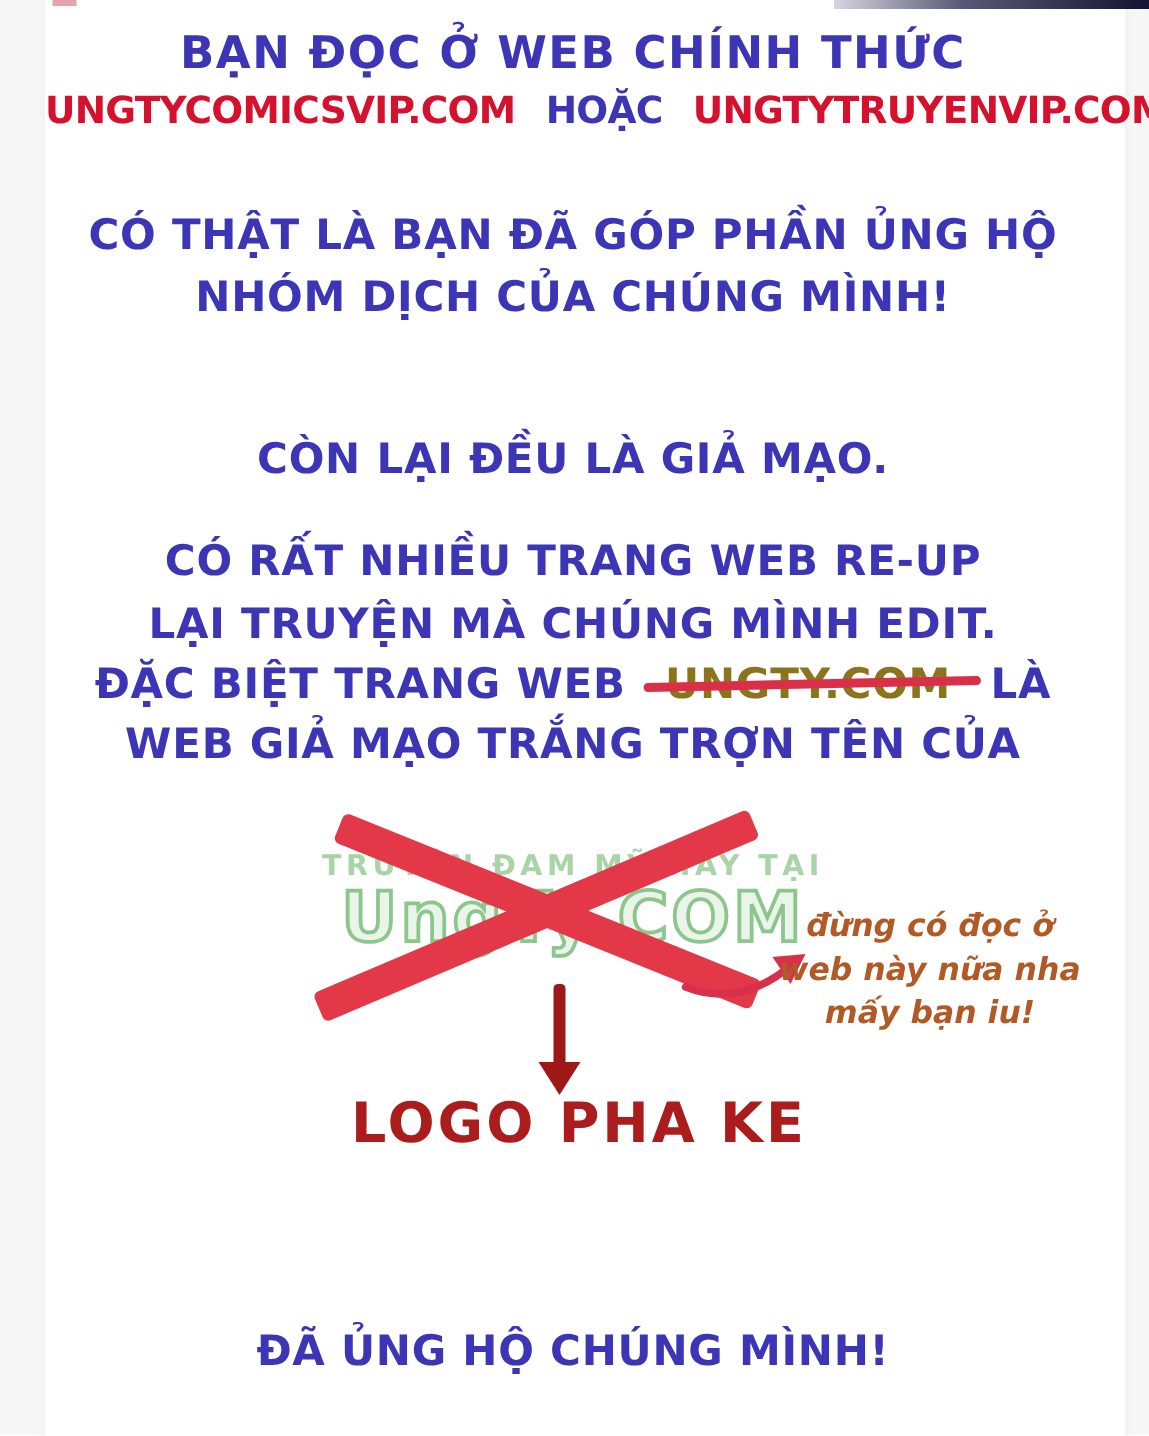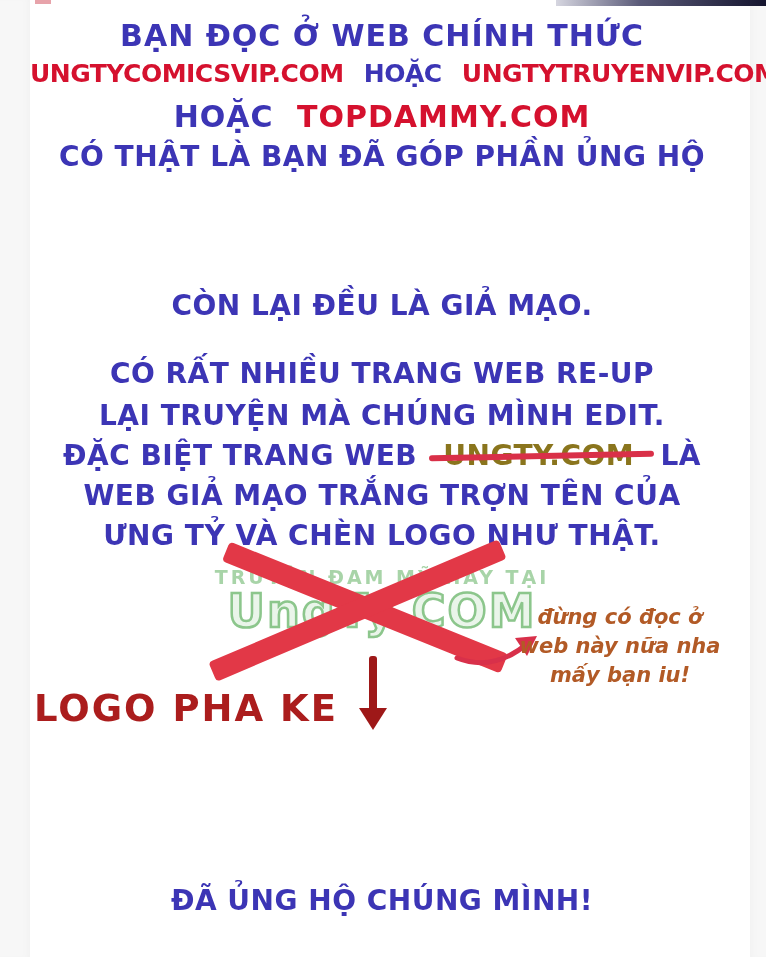--- a/index.html
+++ b/index.html
@@ -31,21 +31,21 @@
   .xbar.a{left:215px;top:597px;width:300px;height:21px;transform:rotate(22deg);}
   .xbar.b{left:200px;top:600px;width:315px;height:21px;transform:rotate(-23deg);}
   .curved-arrow{position:absolute;left:453px;top:628px;}
   .note{position:absolute;left:515px;top:603px;width:210px;text-align:center;
         font-size:21px;line-height:29px;font-style:italic;color:#b25a26;letter-spacing:0;}
   .down-arrow{position:absolute;left:352px;top:656px;width:42px;height:76px;}
   .down-arrow .shaft{position:absolute;left:17px;top:0;width:8px;height:56px;background:#9e1818;border-radius:3px;}
   .down-arrow .head{position:absolute;left:7px;top:52px;width:0;height:0;
         border-left:14px solid transparent;border-right:14px solid transparent;
         border-top:22px solid #9e1818;}
-  .fake-label{position:absolute;left:34px;width:704px;top:687px;
+  .fake-label{position:absolute;left:34px;width:704px;top:727px;text-align:center;
         font-size:37px;letter-spacing:2px;color:#ab1d1d;white-space:nowrap;}
   .pos-h1{top:18px;}  .pos-h2{top:59px;}  .pos-h3{top:99px;}
   .pos-h4{top:140px;} .pos-h5{top:181px;}
   .pos-n1{top:247px;} .pos-n2{top:289px;}
   .pos-w1{top:357px;} .pos-w2{top:399px;} .pos-w3{top:439px;}
   .pos-w4{top:479px;} .pos-w5{top:519px;}
   .pos-f1{top:843px;} .pos-f2{top:884px;}
 </style>
 </head>
 <body>
@@ -58,40 +58,36 @@
   <div class="top-sliver-navy"></div>
 
   <div class="line blue fs30 pos-h1">BẠN ĐỌC Ở WEB CHÍNH THỨC</div>
 
   <div class="line fs25 pos-h2">
     <span class="seg red">UNGTYCOMICSVIP.COM</span>
     <span class="seg blue">HOẶC</span>
     <span class="seg red">UNGTYTRUYENVIP.COM</span>
   </div>
 
-  <div class="line fs30 pos-h3">
-    <span class="seg blue">HOẶC</span>
-    <span class="seg red">TOPDAMMY.COM</span>
-  </div>
 
   <div class="line blue fs28 pos-h4">CÓ THẬT LÀ BẠN ĐÃ GÓP PHẦN ỦNG HỘ</div>
+  <div class="line blue fs28 pos-h5">NHÓM DỊCH CỦA CHÚNG MÌNH!</div>
 
   <div class="line blue fs28 pos-n2">CÒN LẠI ĐỀU LÀ GIẢ MẠO.</div>
 
   <div class="line blue fs28 pos-w2">LẠI TRUYỆN MÀ CHÚNG MÌNH EDIT.</div>
   <div class="line blue fs28 pos-w1">CÓ RẤT NHIỀU TRANG WEB RE-UP</div>
 
   <div class="line fs28 pos-w3">
     <span class="seg blue">ĐẶC BIỆT TRANG WEB</span>
     <span class="seg fake-site"><span>UNGTY.COM</span><span class="strike-bar"></span></span>
     <span class="seg blue">LÀ</span>
   </div>
 
   <div class="line blue fs28 pos-w4">WEB GIẢ MẠO TRẮNG TRỢN TÊN CỦA</div>
-  <div class="line blue fs28 pos-w5">ƯNG TỶ VÀ CHÈN LOGO NHƯ THẬT.</div>
 
   <div class="logo-tagline">TRUYỆN ĐAM MỸ HAY TẠI</div>
   <div class="logo-name">UngTy.COM</div>
 
   <div class="xbar a"></div>
   <div class="xbar b"></div>
 
   <svg class="curved-arrow" width="92" height="48" viewBox="0 0 92 48">
     <path d="M4,30 Q40,44 74,16" fill="none" stroke="#d8304a" stroke-width="5" stroke-linecap="round"></path>
     <path d="M62,10 L84,8 L74,28 Z" fill="#d8304a"></path>

